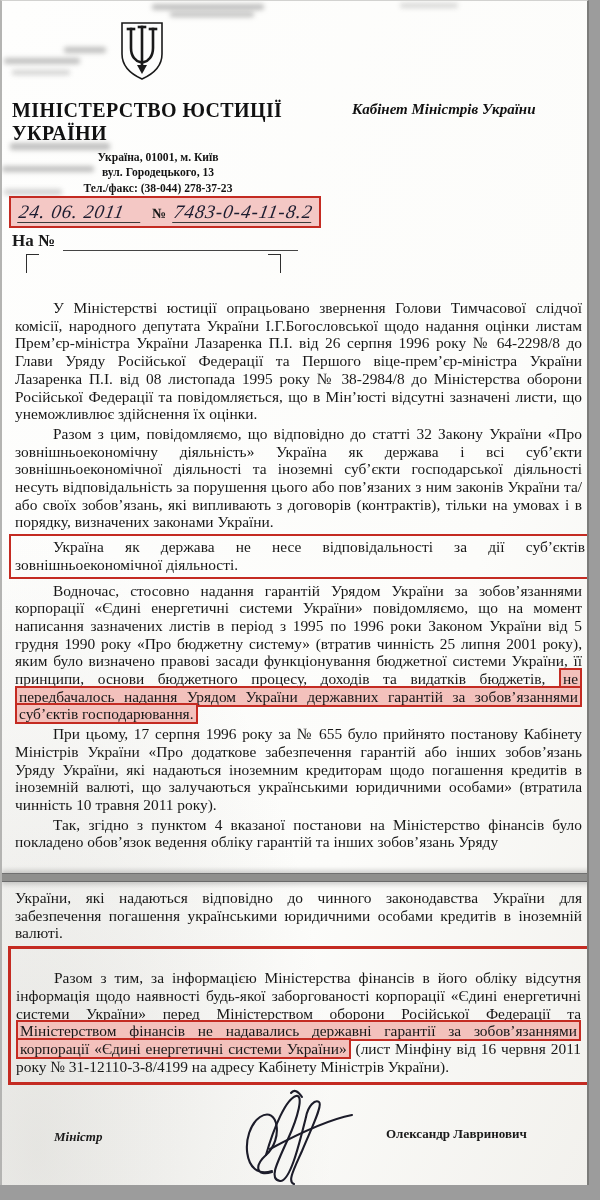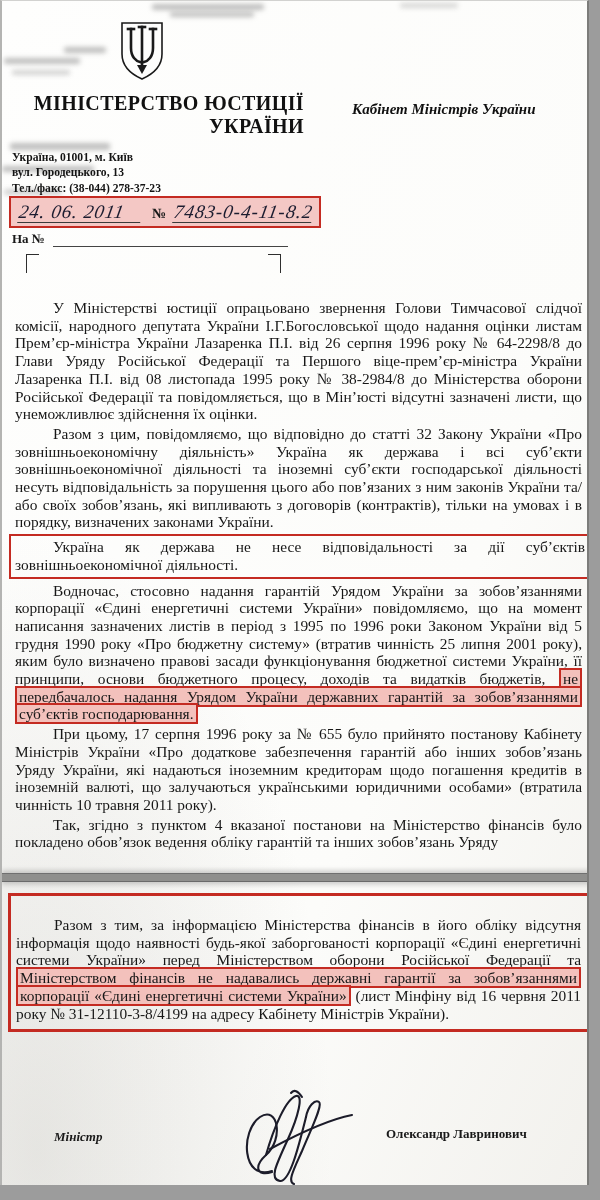--- a/index.html
+++ b/index.html
@@ -22,27 +22,27 @@
     border-right:2px solid #7c7c7a;
     overflow:hidden;
     color:#191919;
   }
   
   .bleed { position:absolute; background:rgba(105,105,105,0.42); filter:blur(2.4px); border-radius:2px; }
 
   .emblem { position:absolute; left:117px; top:20px; }
 
   .ministry {
-    position:absolute; left:10px; top:91px; width:292px;
-    text-align:right; font-weight:bold; font-size:20px; line-height:23px;
+    position:absolute; left:10px; top:98px; width:292px;
+    text-align:left; font-weight:bold; font-size:20px; line-height:23px;
     letter-spacing:0.4px; color:#111;
   }
   .addr {
     position:absolute; left:10px; top:149px; width:292px;
-    text-align:left; font-weight:bold; font-size:11.6px; line-height:15.4px; color:#141414;
+    text-align:center; font-weight:bold; font-size:11.6px; line-height:15.4px; color:#141414;
   }
   .recipient {
     position:absolute; left:350px; top:100px; width:230px;
     font-weight:bold; font-style:italic; font-size:15px; color:#101010;
   }
 
   .ref-box {
     position:absolute; left:7px; top:195px; width:312px; height:32px;
     background:#f4c8c5; border:2px solid #c42b22;
     display:flex; align-items:flex-end; padding:0 6px 3px 8px;
@@ -50,21 +50,21 @@
   .hand {
     font-style:italic; font-size:19px; color:#1d1d30;
     transform:skewX(-10deg); letter-spacing:1px;
     border-bottom:1.5px solid #3a3a3a; line-height:20px; white-space:nowrap;
   }
   .ref-date { width:128px; }
   .ref-no-sign { font-size:14px; font-weight:bold; margin:0 8px 1px 10px; }
   .ref-num { flex:1; }
 
   .reply-row { position:absolute; left:10px; top:230px; width:310px; display:flex; align-items:flex-end; }
-  .reply-label { font-size:13px; font-weight:600; white-space:nowrap; }
+  .reply-label { font-size:17px; font-weight:600; white-space:nowrap; }
   .reply-line { flex:1; border-bottom:1.2px solid #444; height:14px; margin-left:8px; max-width:235px; }
 
   .bracket-l { position:absolute; left:24px; top:253px; width:13px; height:19px;
     border-left:1.6px solid #2e2e2e; border-top:1.6px solid #2e2e2e; }
   .bracket-r { position:absolute; left:266px; top:253px; width:13px; height:19px;
     border-right:1.6px solid #2e2e2e; border-top:1.6px solid #2e2e2e; }
 
   .body-text {
     position:absolute; left:13px; width:567px;
     font-size:15.4px; line-height:17.7px; text-align:justify; color:#171717;
@@ -162,20 +162,21 @@
     <p>Разом з цим, повідомляємо, що відповідно до статті 32 Закону України «Про зовнішньоекономічну діяльність» Україна як держава і всі суб’єкти зовнішньоекономічної діяльності та іноземні суб’єкти господарської діяльності несуть відповідальність за порушення цього або пов’язаних з ним законів України та/або своїх зобов’язань, які випливають з договорів (контрактів), тільки на умовах і в порядку, визначених законами України.</p>
     <p class="boxed">Україна як держава не несе відповідальності за дії суб’єктів зовнішньоекономічної діяльності.</p>
     <p><span>Водночас, стосовно надання гарантій Урядом України за зобов’язаннями корпорації «Єдині енергетичні системи України» повідомляємо, що на момент написання зазначених листів в період з 1995 по 1996 роки Законом України від 5 грудня 1990 року «Про бюджетну систему» (втратив чинність 25 липня 2001 року), яким було визначено правові засади функціонування бюджетної системи України, її принципи, основи бюджетного процесу, доходів та видатків бюджетів, </span><span class="hl">не передбачалось надання Урядом України державних гарантій за зобов’язаннями суб’єктів господарювання.</span></p>
     <p>При цьому, 17 серпня 1996 року за № 655 було прийнято постанову Кабінету Міністрів України «Про додаткове забезпечення гарантій або інших зобов’язань Уряду України, які надаються іноземним кредиторам щодо погашення кредитів в іноземній валюті, що залучаються українськими юридичними особами» (втратила чинність 10 травня 2011 року).</p>
     <p>Так, згідно з пунктом 4 вказаної постанови на Міністерство фінансів було покладено обов’язок ведення обліку гарантій та інших зобов’язань Уряду</p>
   </div>
 
   <div class="page-gap"></div>
 
   <div class="body-text sec2">
+    <p class="noindent">України, які надаються відповідно до чинного законодавства України для забезпечення погашення українськими юридичними особами кредитів в іноземній валюті.</p>
     <div class="big-box">
       <p><span>Разом з тим, за інформацією Міністерства фінансів в його обліку відсутня інформація щодо наявності будь-якої заборгованості корпорації «Єдині енергетичні системи України» перед Міністерством оборони Російської Федерації та </span><span class="hl">Міністерством фінансів не надавались державні гарантії за зобов’язаннями корпорації «Єдині енергетичні системи України»</span><span> (лист Мінфіну від 16 червня 2011 року № 31-12110-3-8/4199 на адресу Кабінету Міністрів України).</span></p>
     </div>
   </div>
 
   <div class="sig-title">Міністр</div>
   <svg class="sig-svg" width="145" height="100" viewBox="0 0 145 100">
     <g fill="none" stroke="#1c1c2a" stroke-width="2.1" stroke-linecap="round">
       <path d="M58 84 C28 94 26 44 46 30 C64 18 70 52 52 68 C40 79 42 90 58 85"></path>
       <path d="M52 68 C60 40 72 12 82 9 C90 7 84 30 74 52 C62 78 55 92 66 94 C76 95 85 58 92 30"></path>

